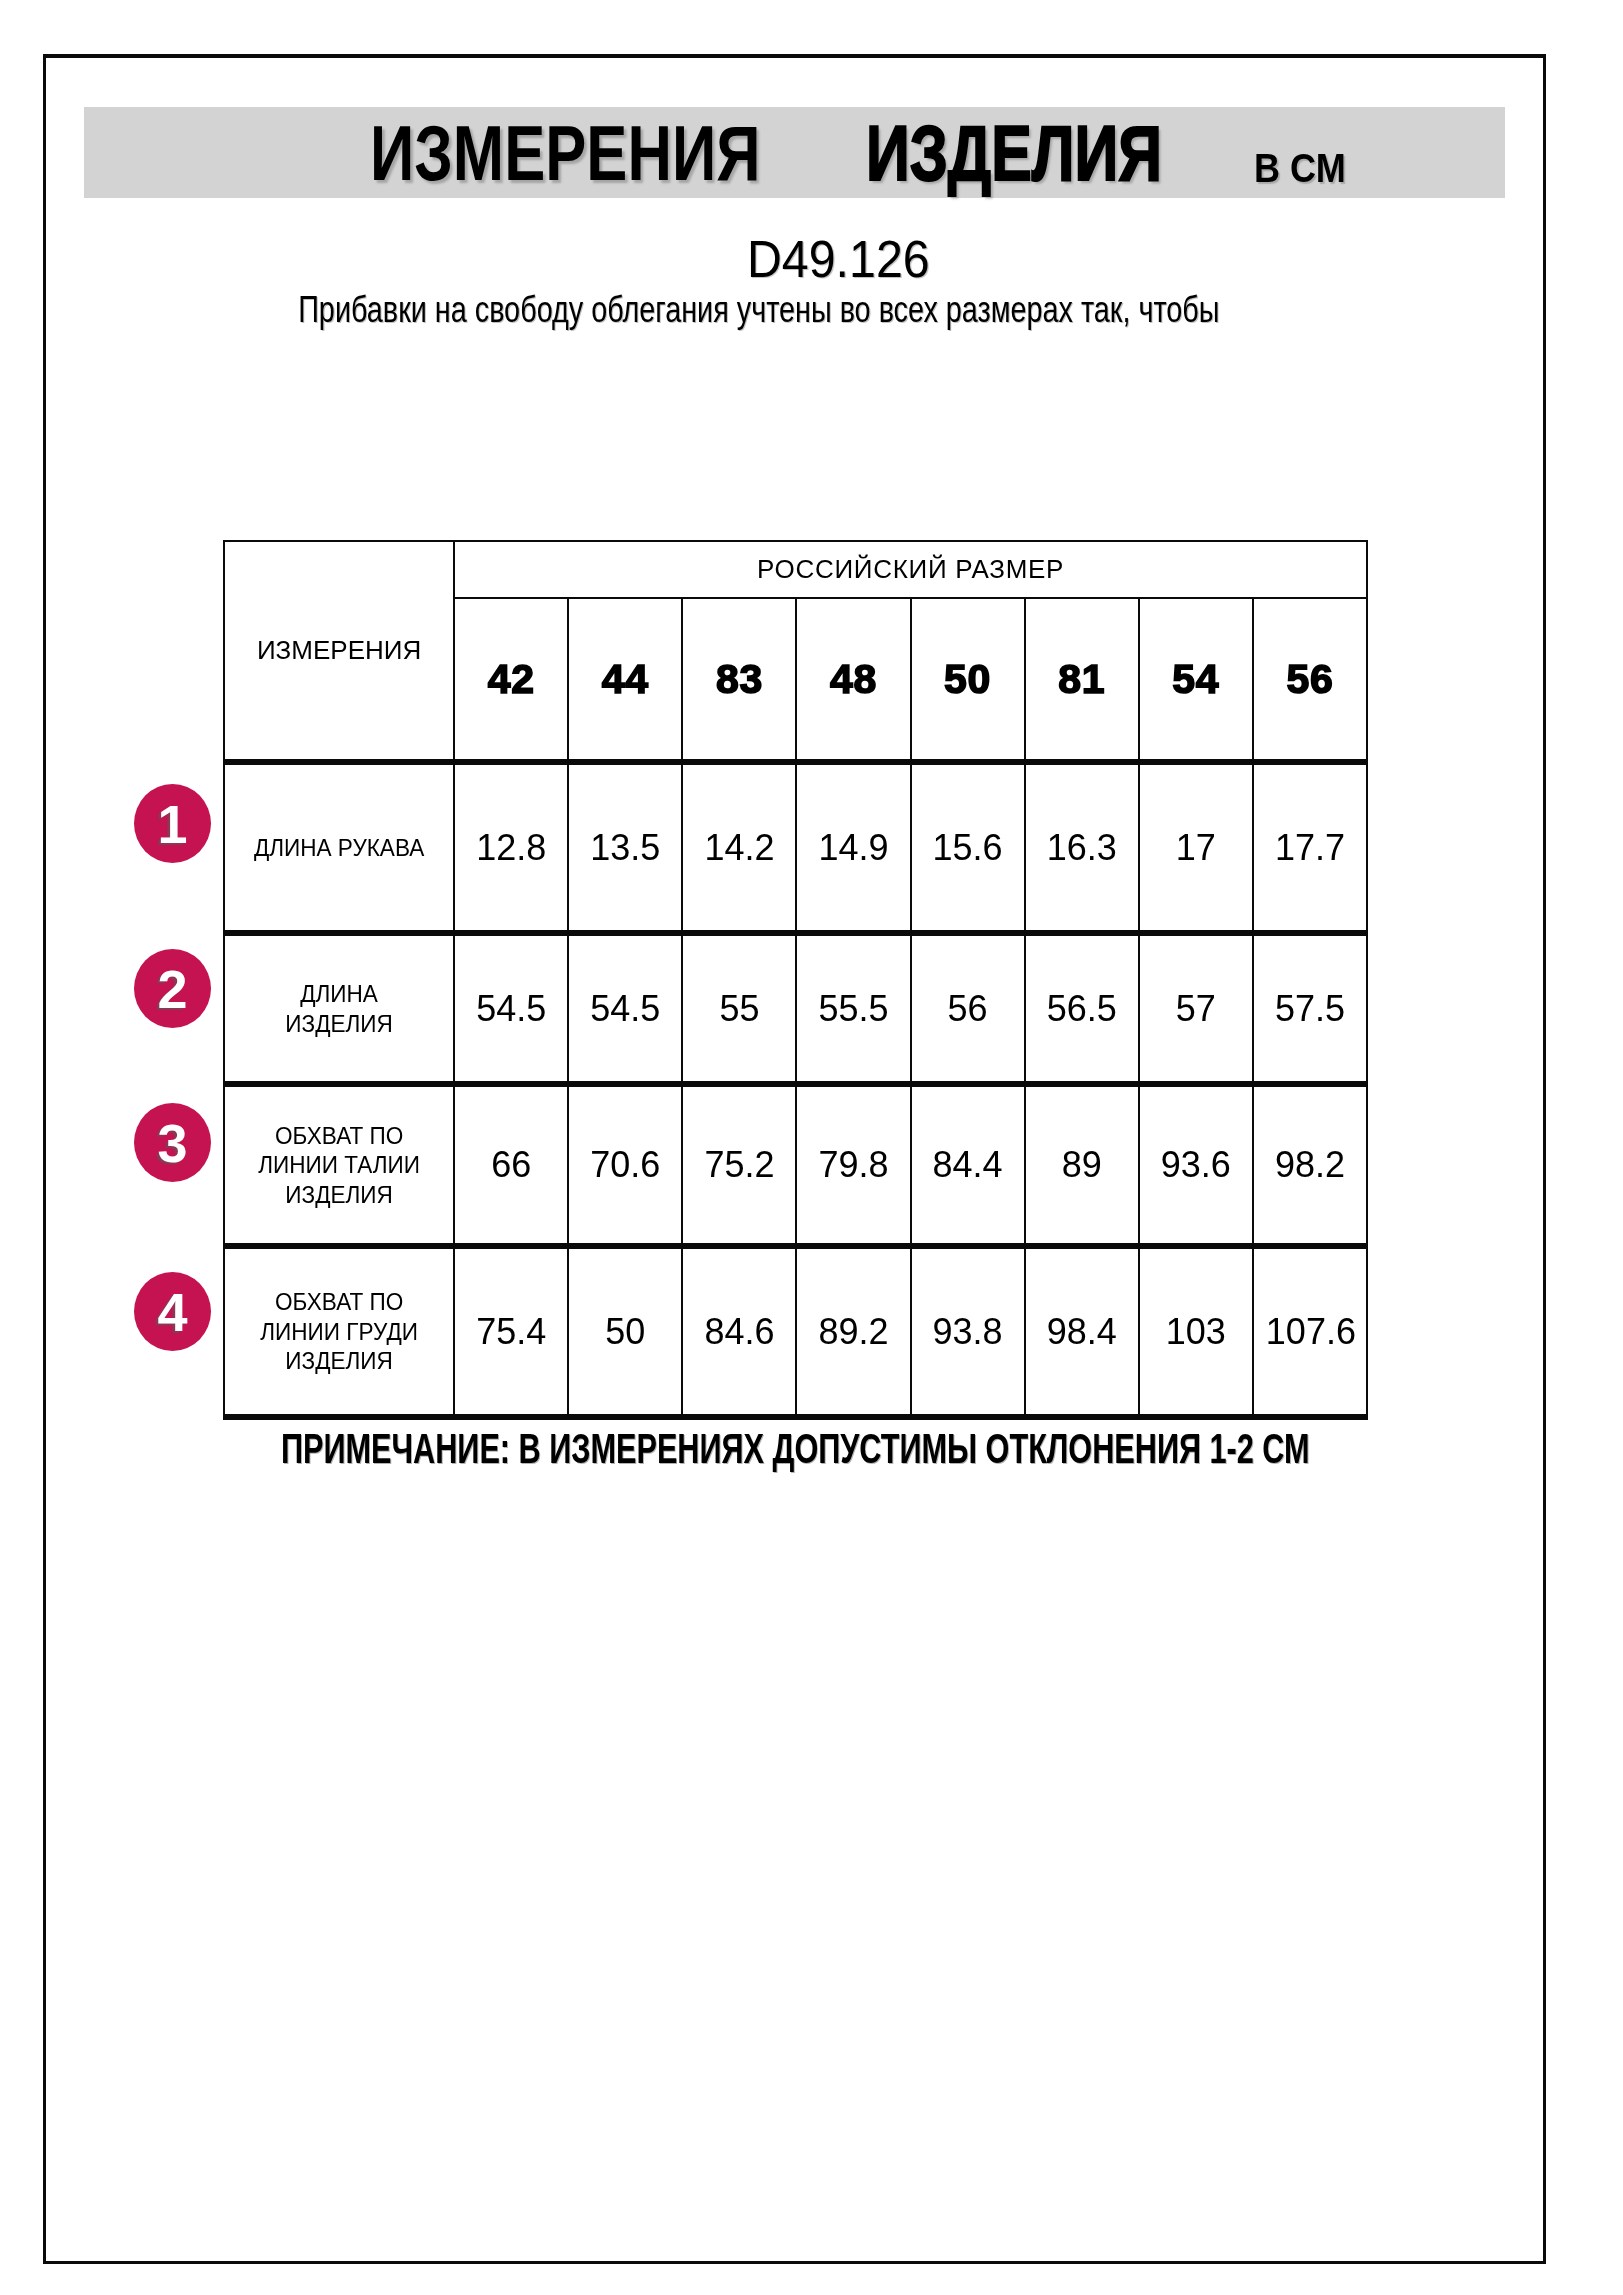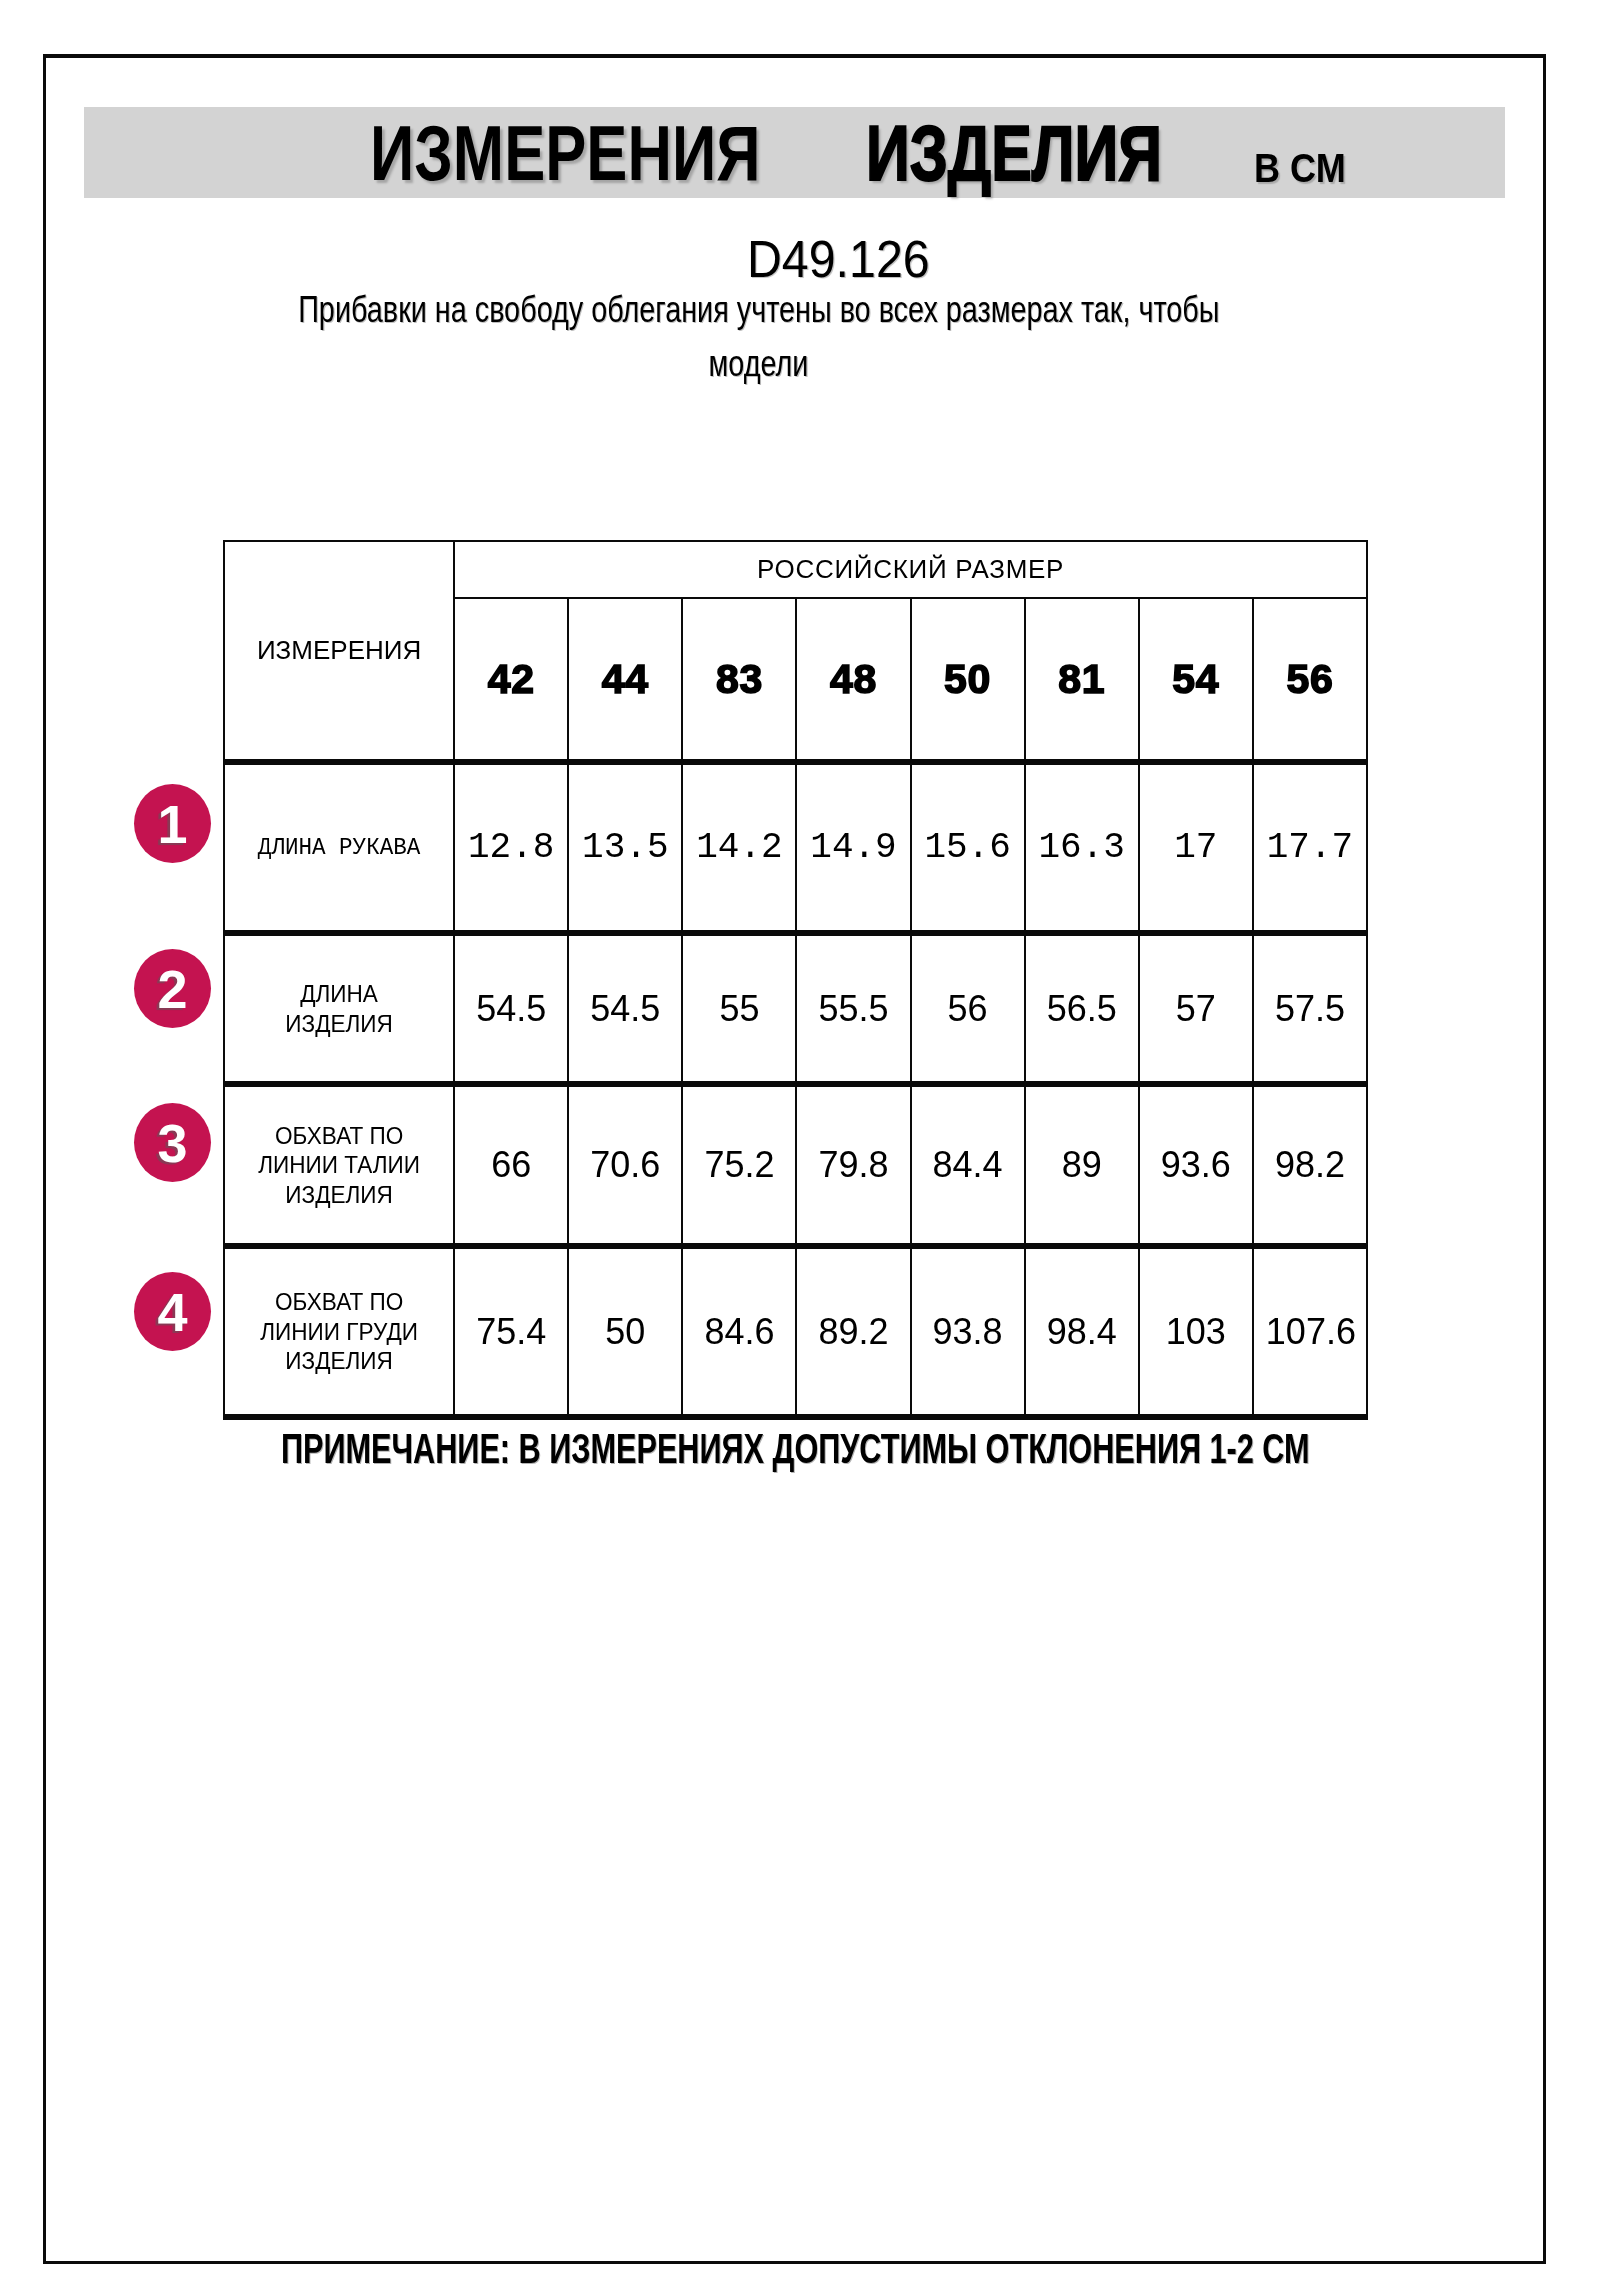--- a/index.html
+++ b/index.html
@@ -101,23 +101,20 @@
   <div class="title-w3">В СМ</div>
 
   <div class="article">
     <span>D49.126</span>
   </div>
 
   <div class="desc">
     <div>
       <span>Прибавки на свободу облегания учтены во всех размерах так, чтобы</span>
     </div>
-    <div>
-      <span>модели</span>
-    </div>
   </div>
 
   <table class="size-table">
     <colgroup>
       <col style="width:230px">
       <col span="8" style="width:114px">
     </colgroup>
     <tbody>
       <tr style="height:35px">
         <td class="corner-cell tb" rowspan="2">ИЗМЕРЕНИЯ</td>
@@ -128,21 +125,21 @@
       <td class="size-cell tb">42</td>
           <td class="size-cell tb">44</td>
           <td class="size-cell tb">83</td>
           <td class="size-cell tb">48</td>
           <td class="size-cell tb">50</td>
           <td class="size-cell tb">81</td>
           <td class="size-cell tb">54</td>
           <td class="size-cell tb">56</td>
         </tr>
 
-    <tr style="height: 171px; font-family: Liberation Mono, monospace;">
+    <tr style="height: 171px;">
           <td class="label-cell tb">
             <div>ДЛИНА РУКАВА</div>
           </td>
           <td class="value-cell tb">12.8</td>
           <td class="value-cell tb">13.5</td>
           <td class="value-cell tb">14.2</td>
           <td class="value-cell tb">14.9</td>
           <td class="value-cell tb">15.6</td>
           <td class="value-cell tb">16.3</td>
           <td class="value-cell tb">17</td>

